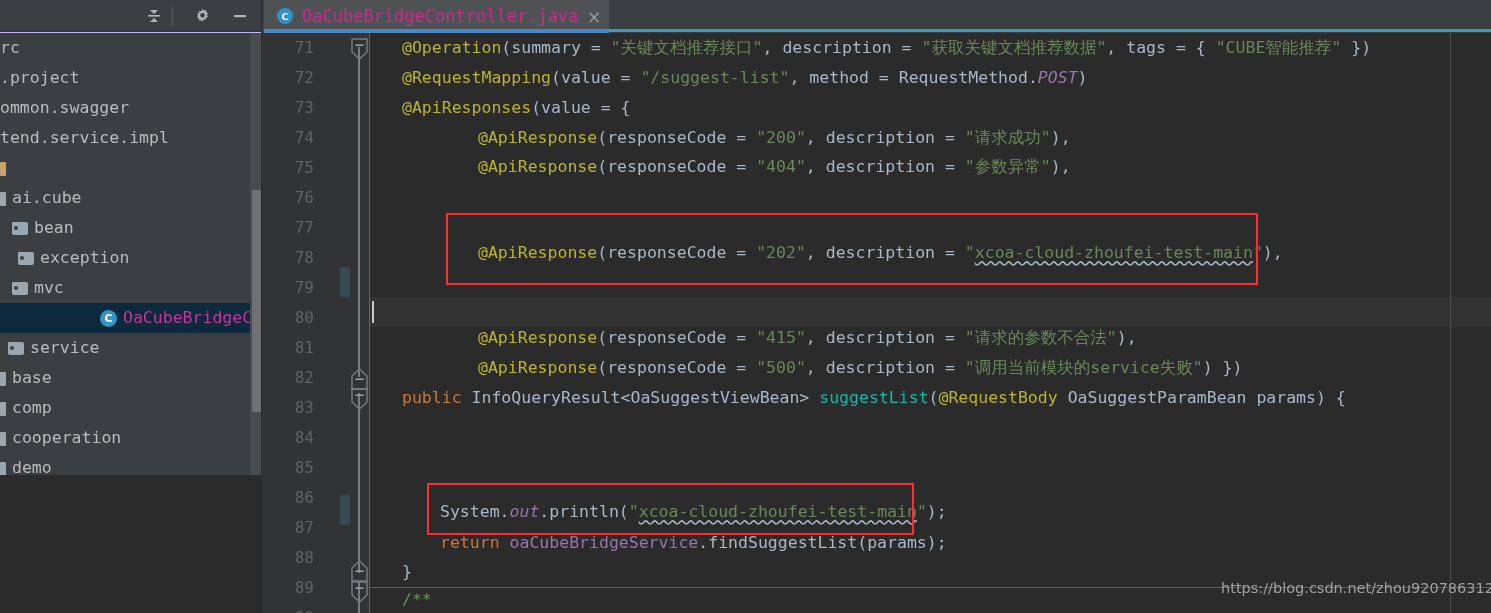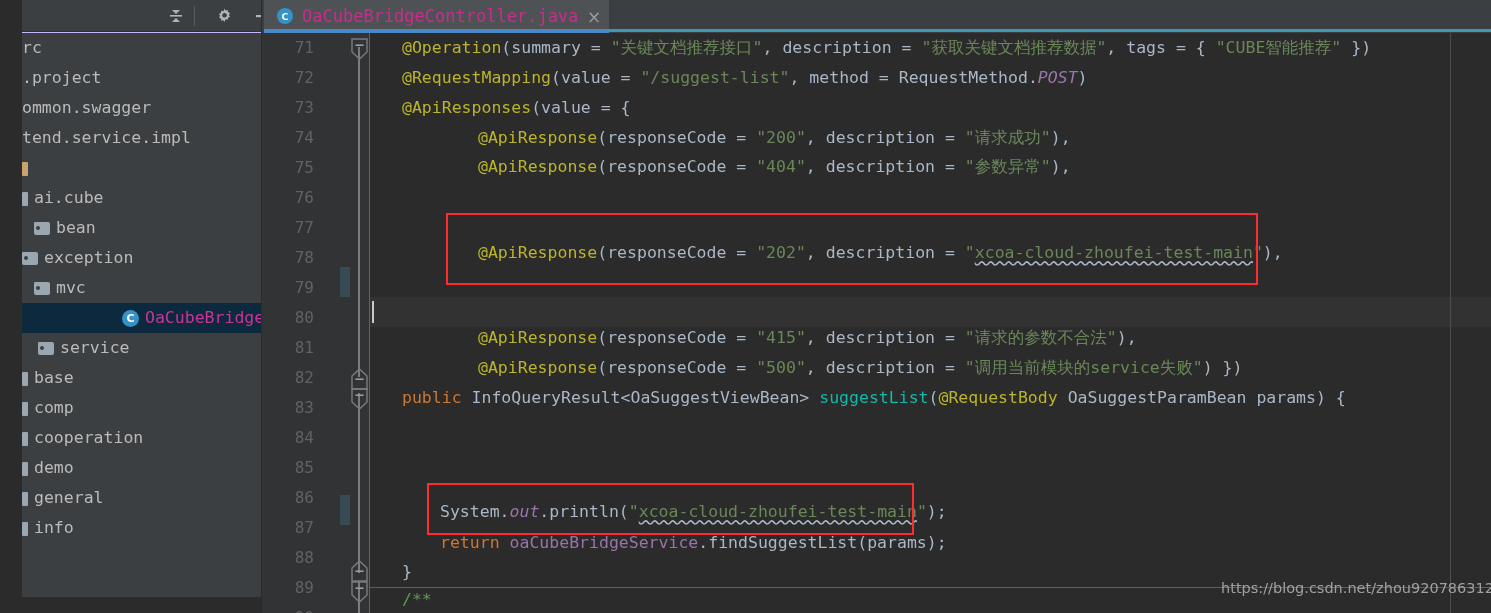--- a/index.html
+++ b/index.html
@@ -5,22 +5,22 @@
   * { box-sizing: border-box; margin:0; padding:0; }
   html,body{
     width:1491px; height:613px; overflow:hidden;
     background:#2b2b2b;
     font-family:"DejaVu Sans Mono", monospace;
   }
   #app{ position:relative; width:1491px; height:613px; }
 
   
   #sidebar{
-    position:absolute; left:0; top:0; width:262px; height:597px;
-    background:#c4b5fd; overflow:hidden;margin-left:22px;
+    position:absolute; left:0; top:0; width:262px; height:475px;
+    background:#c4b5fd; overflow:hidden;
   }
   #sidebar-toolbar{
     position:absolute; left:0; top:0; width:262px; height:32px;
     background:#3c3f41; border-bottom:1px solid #2e3133;
   }
   .tb-btn{
     position:absolute; top:4px; width:24px; height:24px;
     display:flex; align-items:center; justify-content:center;
   }
   .tb-sep{ position:absolute; top:6px; width:1px; height:20px; background:#5a5d5e; }
@@ -214,24 +214,24 @@
 
     <div id="sidebar-tree">
 
     <div class="tree-row"><span class="lbl">rc</span></div>
         <div class="tree-row"><span class="lbl">.project</span></div>
         <div class="tree-row"><span class="lbl">ommon.swagger</span></div>
         <div class="tree-row"><span class="lbl">tend.service.impl</span></div>
         <div class="tree-row"><span class="ic-bar orange"></span><span class="lbl"></span></div>
         <div class="tree-row"><span class="ic-bar"></span><span class="lbl">ai.cube</span></div>
         <div class="tree-row" style="padding-left: 12px;"><span class="ic-folder"></span><span class="lbl">bean</span></div>
-        <div class="tree-row" style="padding-left: 0;"><span class="ic-folder"></span><span class="lbl">exception</span></div>
+        <div class="tree-row" style="padding-left: 18px;"><span class="ic-folder"></span><span class="lbl">exception</span></div>
         <div class="tree-row" style="padding-left: 12px;"><span class="ic-folder"></span><span class="lbl">mvc</span></div>
         <div class="tree-row selected" style="padding-left: 100px;"><span class="ic-class">C</span><span class="lbl">OaCubeBridgeControll</span></div>
-        <div class="tree-row" style="padding-left: 16px;"><span class="ic-folder"></span><span class="lbl">service</span></div>
+        <div class="tree-row" style="padding-left: 8px;"><span class="ic-folder"></span><span class="lbl">service</span></div>
         <div class="tree-row"><span class="ic-bar"></span><span class="lbl">base</span></div>
         <div class="tree-row"><span class="ic-bar"></span><span class="lbl">comp</span></div>
         <div class="tree-row"><span class="ic-bar"></span><span class="lbl">cooperation</span></div>
         <div class="tree-row"><span class="ic-bar"></span><span class="lbl">demo</span></div>
         <div class="tree-row"><span class="ic-bar"></span><span class="lbl">general</span></div>
         <div class="tree-row"><span class="ic-bar"></span><span class="lbl">info</span></div>
       </div>
 
     <div id="sidebar-scroll-track"></div>
     <div id="sidebar-scroll-thumb"></div>

